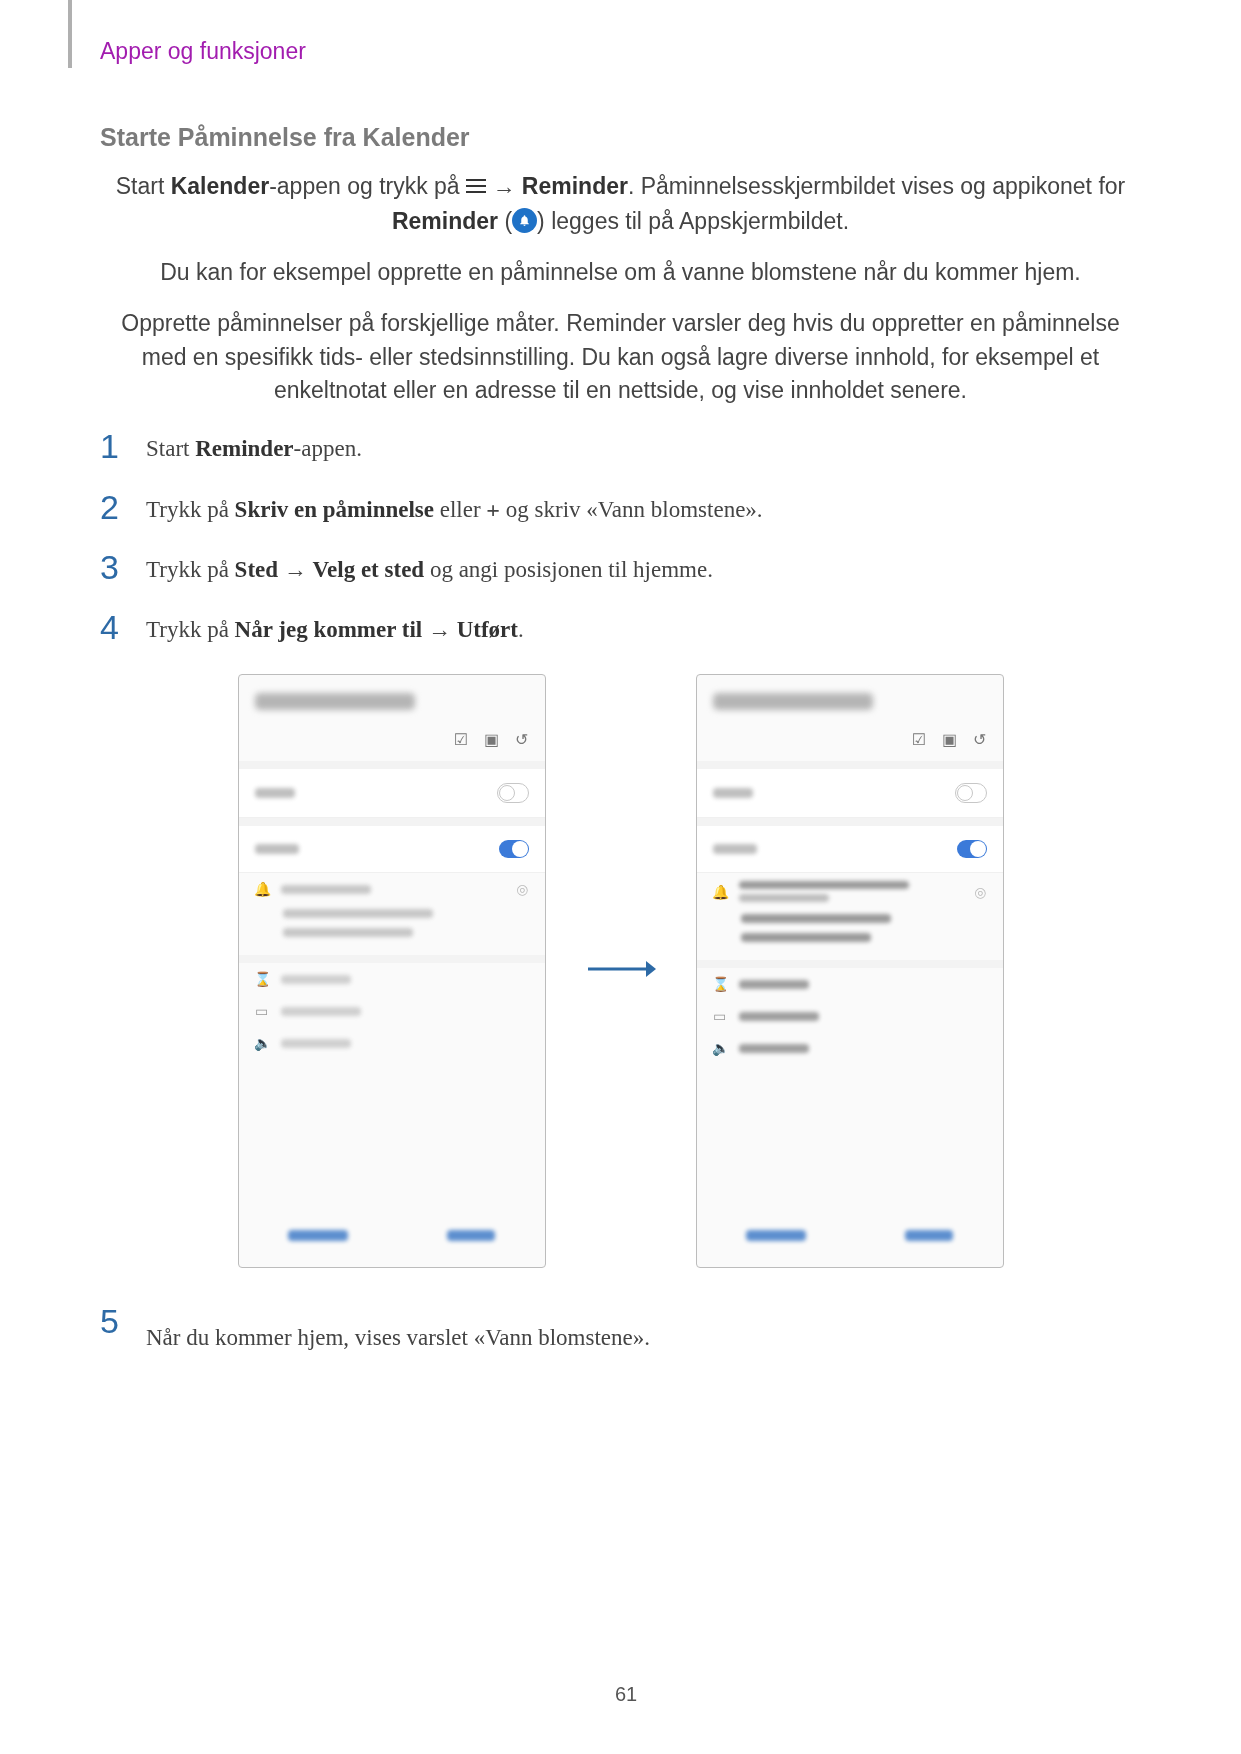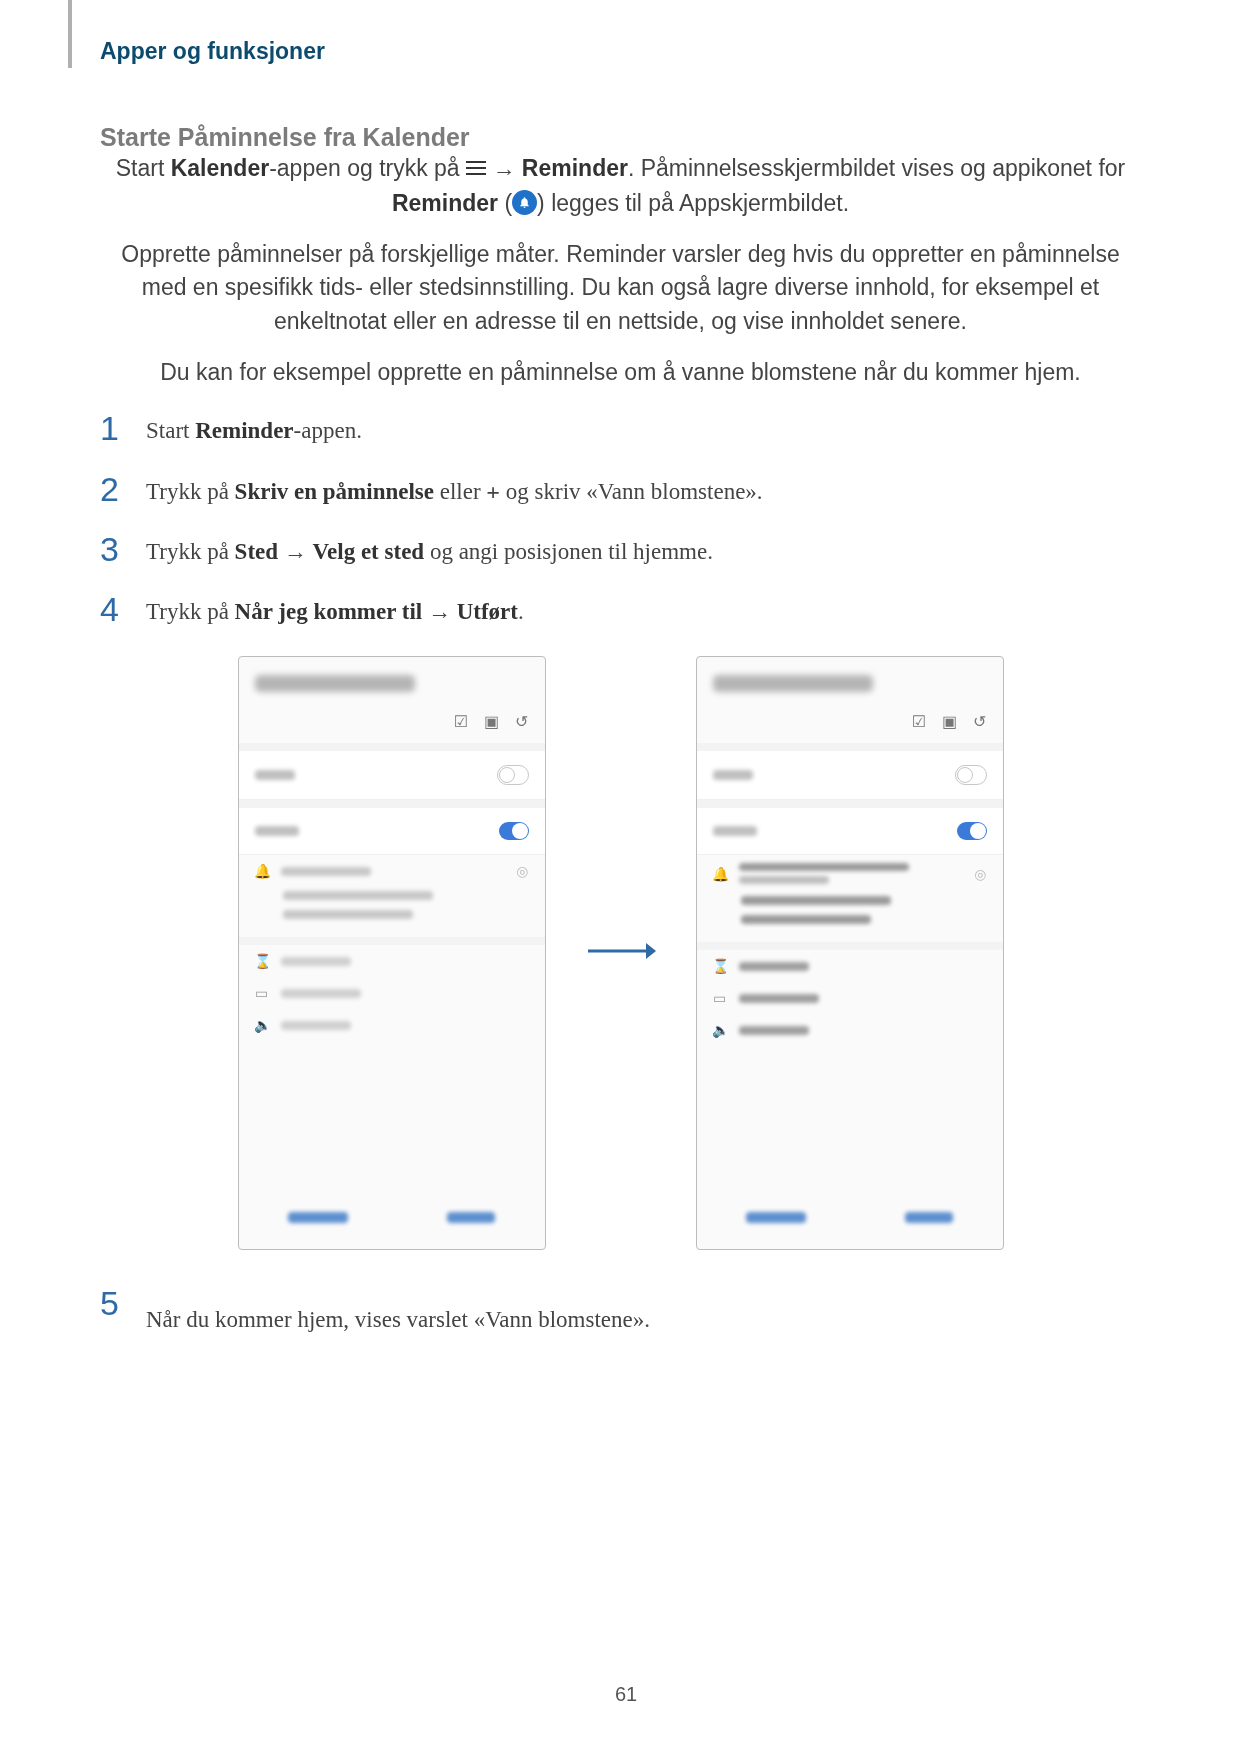--- a/index.html
+++ b/index.html
@@ -18,30 +18,30 @@
   }
   .header-rule {
     position: absolute;
     top: 0;
     left: 68px;
     width: 4px;
     height: 68px;
     background: #b0b0b0;
   }
   .breadcrumb {
-    color: #0c4a6e;
+    color: #a21caf;
     font-size: 23px;
     margin-top: -2px;
     margin-bottom: 58px;
-    font-weight: bold;
   }
   .sub-heading {
     color: #7b7b7b;
     font-size: 25px;
     font-weight: 700;
+    margin-bottom: 18px;
   }
   .body-text {
     color: #444;
     font-size: 23px;
     line-height: 1.45;
     margin: 0 0 18px 0;
     text-align: center;
   }
   .body-text b { font-weight: 700; color: #333; }
   .section-heading {
@@ -201,22 +201,22 @@
           <line x1="0" y1="8" x2="20" y2="8" stroke="#333" stroke-width="2"></line>
           <line x1="0" y1="14" x2="20" y2="14" stroke="#333" stroke-width="2"></line>
         </svg></span><span> → </span><b>Reminder</b><span>. Påminnelsesskjermbildet vises og appikonet for </span><b>Reminder</b><span> (</span><span class="reminder-chip">
         <svg viewBox="0 0 24 24">
           <path d="M12 22c1.1 0 2-.9 2-2h-4c0 1.1.9 2 2 2zm6-6V11c0-3.07-1.64-5.64-4.5-6.32V4a1.5 1.5 0 10-3 0v.68C7.63 5.36 6 7.92 6 11v5l-2 2v1h16v-1l-2-2z"></path>
         </svg>
       </span><span>) legges til på Appskjermbildet.</span>
   </p>
 
 
+  <p class="body-text">Du kan for eksempel opprette en påminnelse om å vanne blomstene når du kommer hjem.</p>
   <p class="body-text">Opprette påminnelser på forskjellige måter. Reminder varsler deg hvis du oppretter en påminnelse med en spesifikk tids- eller stedsinnstilling. Du kan også lagre diverse innhold, for eksempel et enkeltnotat eller en adresse til en nettside, og vise innholdet senere.</p>
-  <p class="body-text">Du kan for eksempel opprette en påminnelse om å vanne blomstene når du kommer hjem.</p>
 
   <div class="steps">
     <div class="step">
       <div class="step-num">1</div>
       <div class="step-body">
         <span>Start </span><b>Reminder</b><span>-appen.</span>
       </div>
     </div>
 
     <div class="step">

